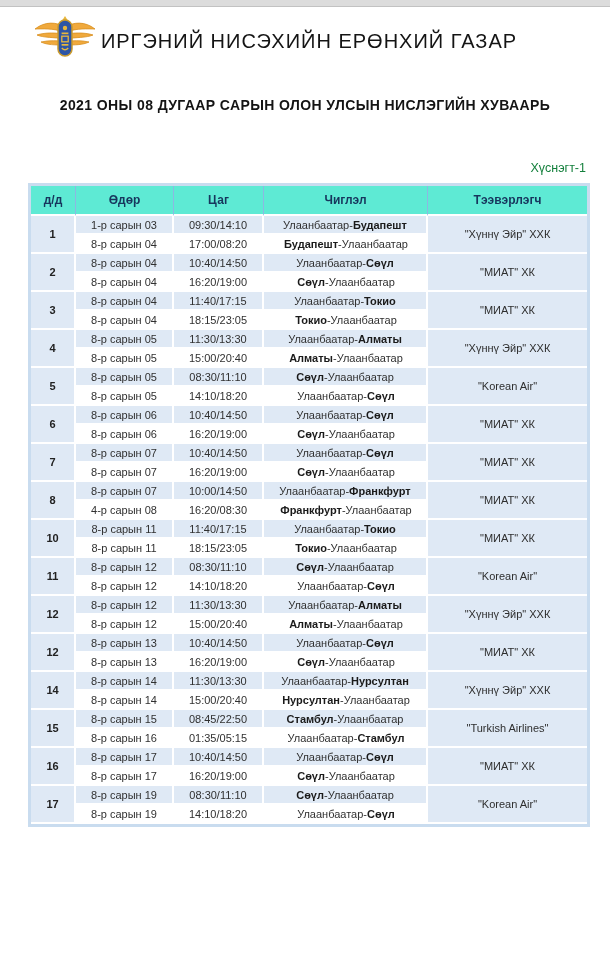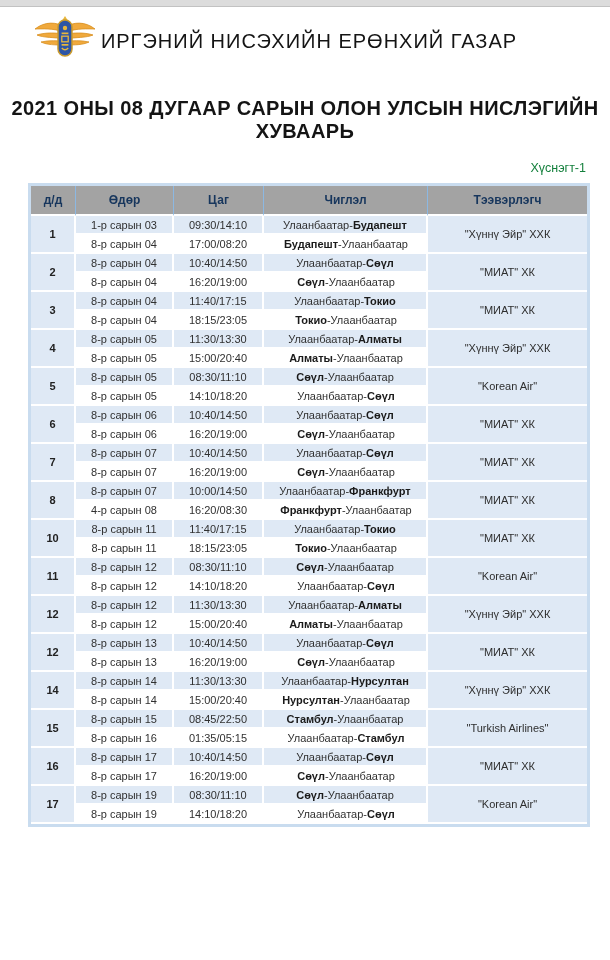--- a/index.html
+++ b/index.html
@@ -12,37 +12,37 @@
     position:absolute; top:0; left:0; width:610px; height:7px;
     background:#dcdcdc; border-bottom:1px solid #c2c2c2;
   }
   .logo { position:absolute; left:33px; top:15px; width:64px; height:46px; }
   .org-title {
     position:absolute; top:30px; left:0; width:610px; text-align:center;
     font-size:20px; font-weight:400; letter-spacing:1px; color:#141414;padding-left:8px;
   }
   .doc-title {
     position:absolute; top:97px; left:0; width:610px; text-align:center;
-    font-size:20px; font-weight:700; letter-spacing:0.4px; color:#141414;
+    font-size:14px; font-weight:700; letter-spacing:0.4px; color:#141414;
   }
   .subtitle {
     position:absolute; top:130px; left:0; width:610px; text-align:center;
     font-size:13px; font-weight:700; letter-spacing:0.2px; color:#141414;
   }
   .table-label {
     position:absolute; top:161px; right:24px;
     font-size:12.5px; font-weight:400; color:#15803d;
   }
   .tbl-wrap { position:absolute; top:183px; left:28px; width:556px; }
   table.schedule {
     width:556px; border-collapse:separate; border-spacing:0;
     border:3px solid #c9dcef; background:#fff; table-layout:fixed;
   }
   table.schedule th {
-    height:30px; background:#a3a3a3; color:#17365d;
+    height:30px; background:#5eead4; color:#17365d;
     font-size:12px; font-weight:700; text-align:center; vertical-align:middle;
     border-right:1px solid #8cb8e2; border-bottom:2px solid #fff;
   }
   table.schedule th:last-child { border-right:none; }
   table.schedule td {
     height:19px; font-size:11px; text-align:center; vertical-align:middle;
     border-right:2px solid #fff; border-bottom:2px solid #fff;
     color:#303030; background:#fff; overflow:hidden; white-space:nowrap;
   }
   table.schedule td:last-child { border-right:none; }

